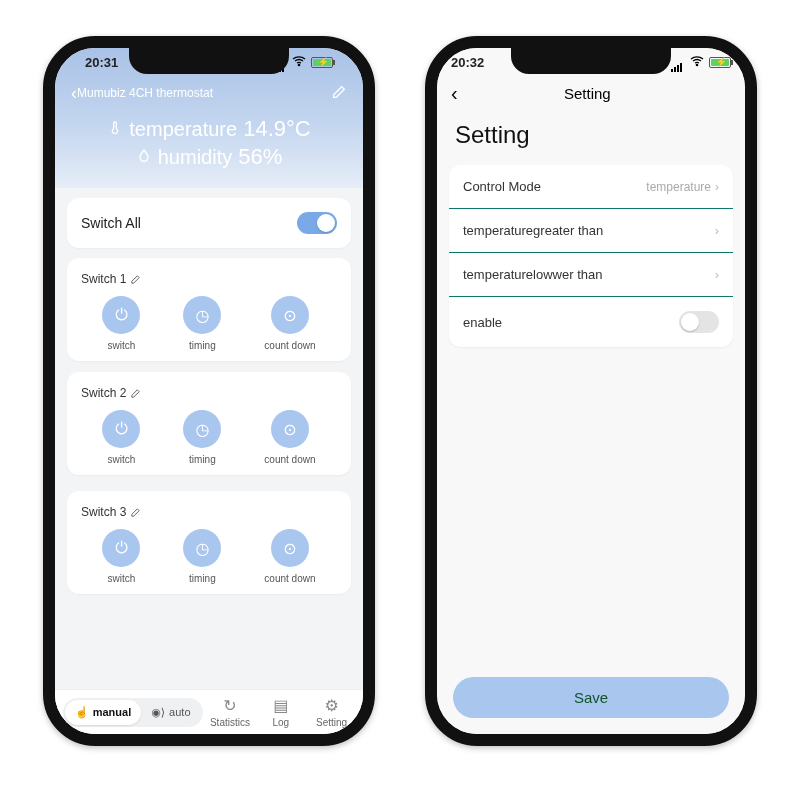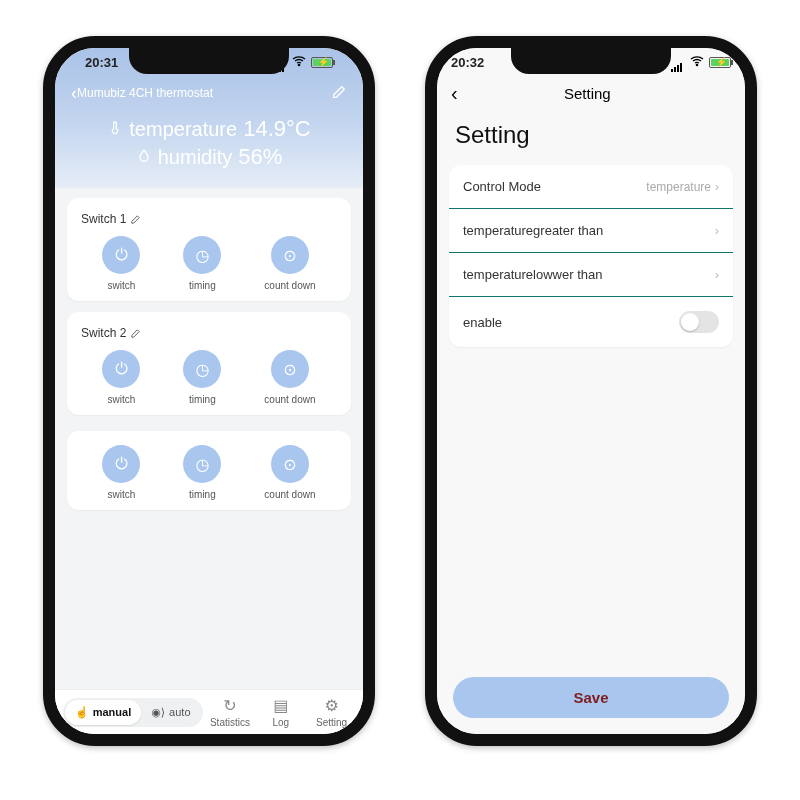--- a/index.html
+++ b/index.html
@@ -101,22 +101,22 @@
   .hdr-right .title { flex:1; text-align:center; font-weight:500; }
   .page-title { font-size: 24px; padding: 10px 18px 16px; color:#111;}
   .settings-card { margin: 0 12px; background:#fff; border-radius:12px; box-shadow:0 1px 2px rgba(0,0,0,.05);}
   .srow { display:flex; align-items:center; justify-content:space-between; padding:14px 14px; font-size:13px; color:#333;}
   .srow + .srow { border-top:1px solid #0f766e; }
   .srow .rv { color:#aaa; font-size:12px; display:flex; align-items:center; gap:4px;}
   .chev { color:#bbb; }
 
   .savebtn {
     position:absolute; left:16px; right:16px; bottom:16px;
-    background:#a9c6ef; color:#7f1d1d; text-align:center; padding:12px 0;
-    border-radius:22px; font-size:15px;font-weight:bold;
+    background:#a9c6ef; color:#14532d; text-align:center; padding:12px 0;
+    border-radius:22px; font-size:15px;
   }
 
   .screen.right { background:#f8f8f8; }
 
   svg.ico { width:16px; height:16px; }
 
   
   .sig { width:14px; height:10px; display:inline-block; }
   .sig span { display:inline-block; width:2px; background:#000; margin-right:1px; vertical-align:bottom;}
   .batt {
@@ -176,20 +176,26 @@
                 <path d="M12 3c4 5 6 8 6 11a6 6 0 0 1-12 0c0-3 2-6 6-11z"></path>
               </svg>
           </span>
           <span>humidity</span>
           <span class="val">56%</span>
         </div>
       </div>
     </div>
 
     <div class="content-left">
+      <div class="card switch-all">
+        <span class="lbl">Switch All</span>
+        <div class="toggle on">
+            <div class="knob"></div>
+          </div>
+      </div>
 
       <div id="channels">
           <div class="card" style="margin-bottom: 11px;">
             <div class="chtitle">Switch 1 <svg class="ico" style="width:11px;height:11px" viewBox="0 0 24 24" fill="none" stroke="#555" stroke-width="2">
                 <path d="M4 20h4L20 8l-4-4L4 16v4z"></path>
               </svg></div>
             <div class="actions">
               <div class="act">
                 <div class="circ">⏻</div>
                 <span>switch</span>
@@ -217,20 +223,23 @@
                 <div class="circ">◷</div>
                 <span>timing</span>
               </div>
               <div class="act">
                 <div class="circ">⊙</div>
                 <span>count down</span>
               </div>
             </div>
           </div>
           <div class="card" style="margin-bottom: 10px;">
+            <div class="chtitle">Switch 3 <svg class="ico" style="width:11px;height:11px" viewBox="0 0 24 24" fill="none" stroke="#555" stroke-width="2">
+                <path d="M4 20h4L20 8l-4-4L4 16v4z"></path>
+              </svg></div>
             <div class="actions">
               <div class="act">
                 <div class="circ">⏻</div>
                 <span>switch</span>
               </div>
               <div class="act">
                 <div class="circ">◷</div>
                 <span>timing</span>
               </div>
               <div class="act">

